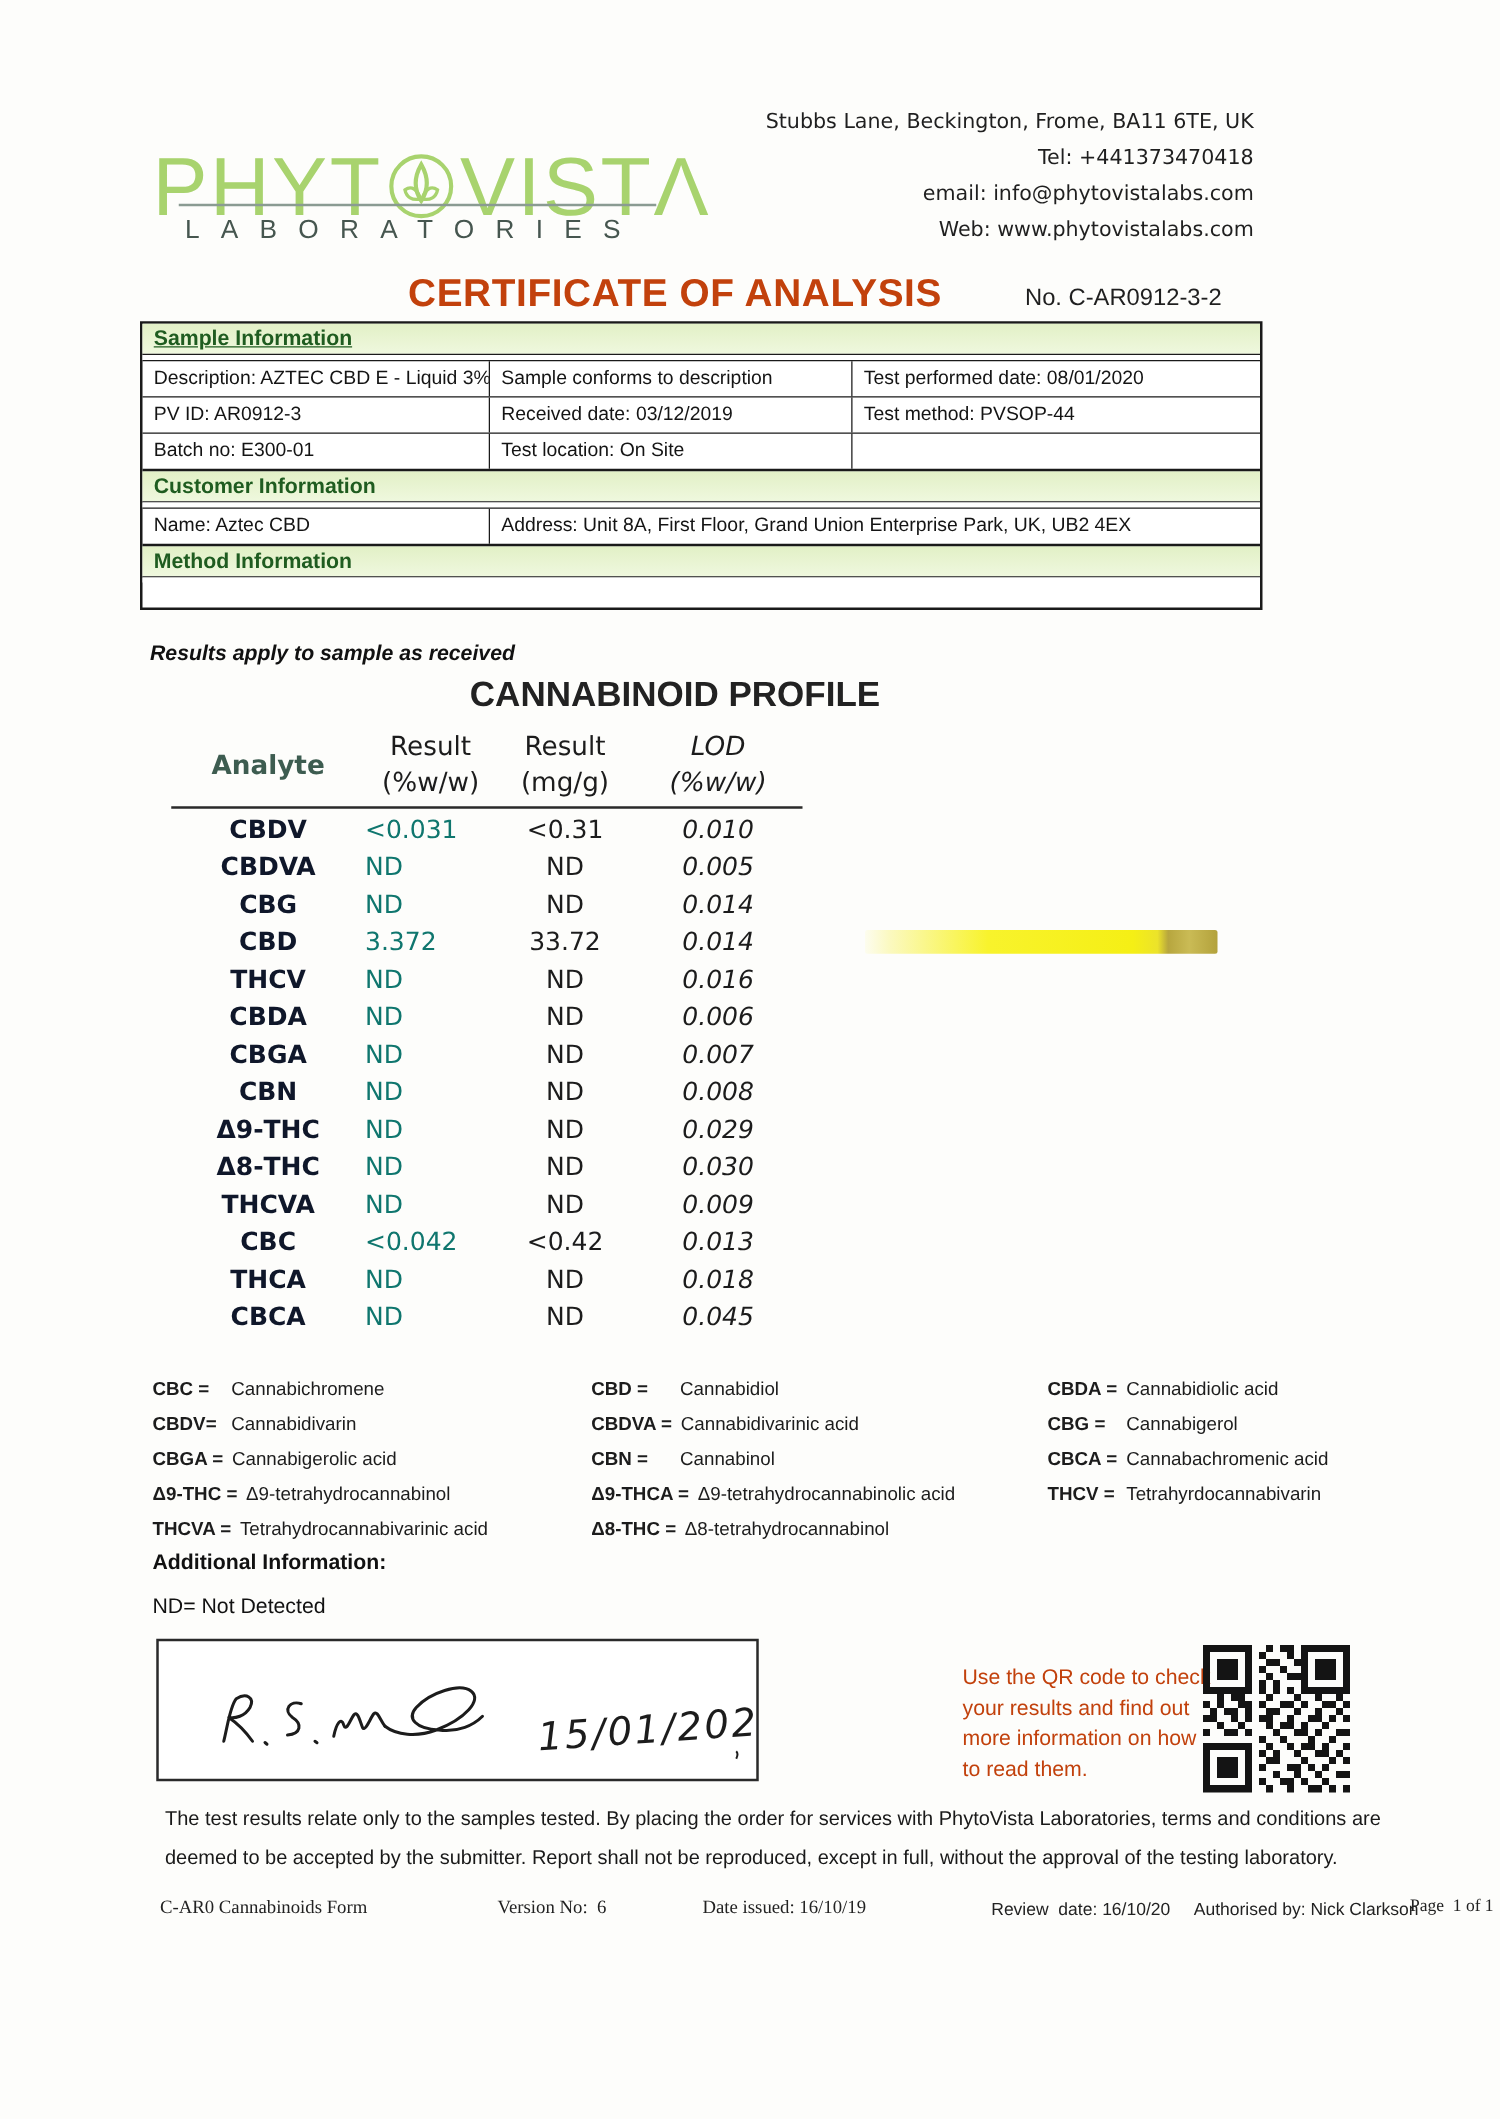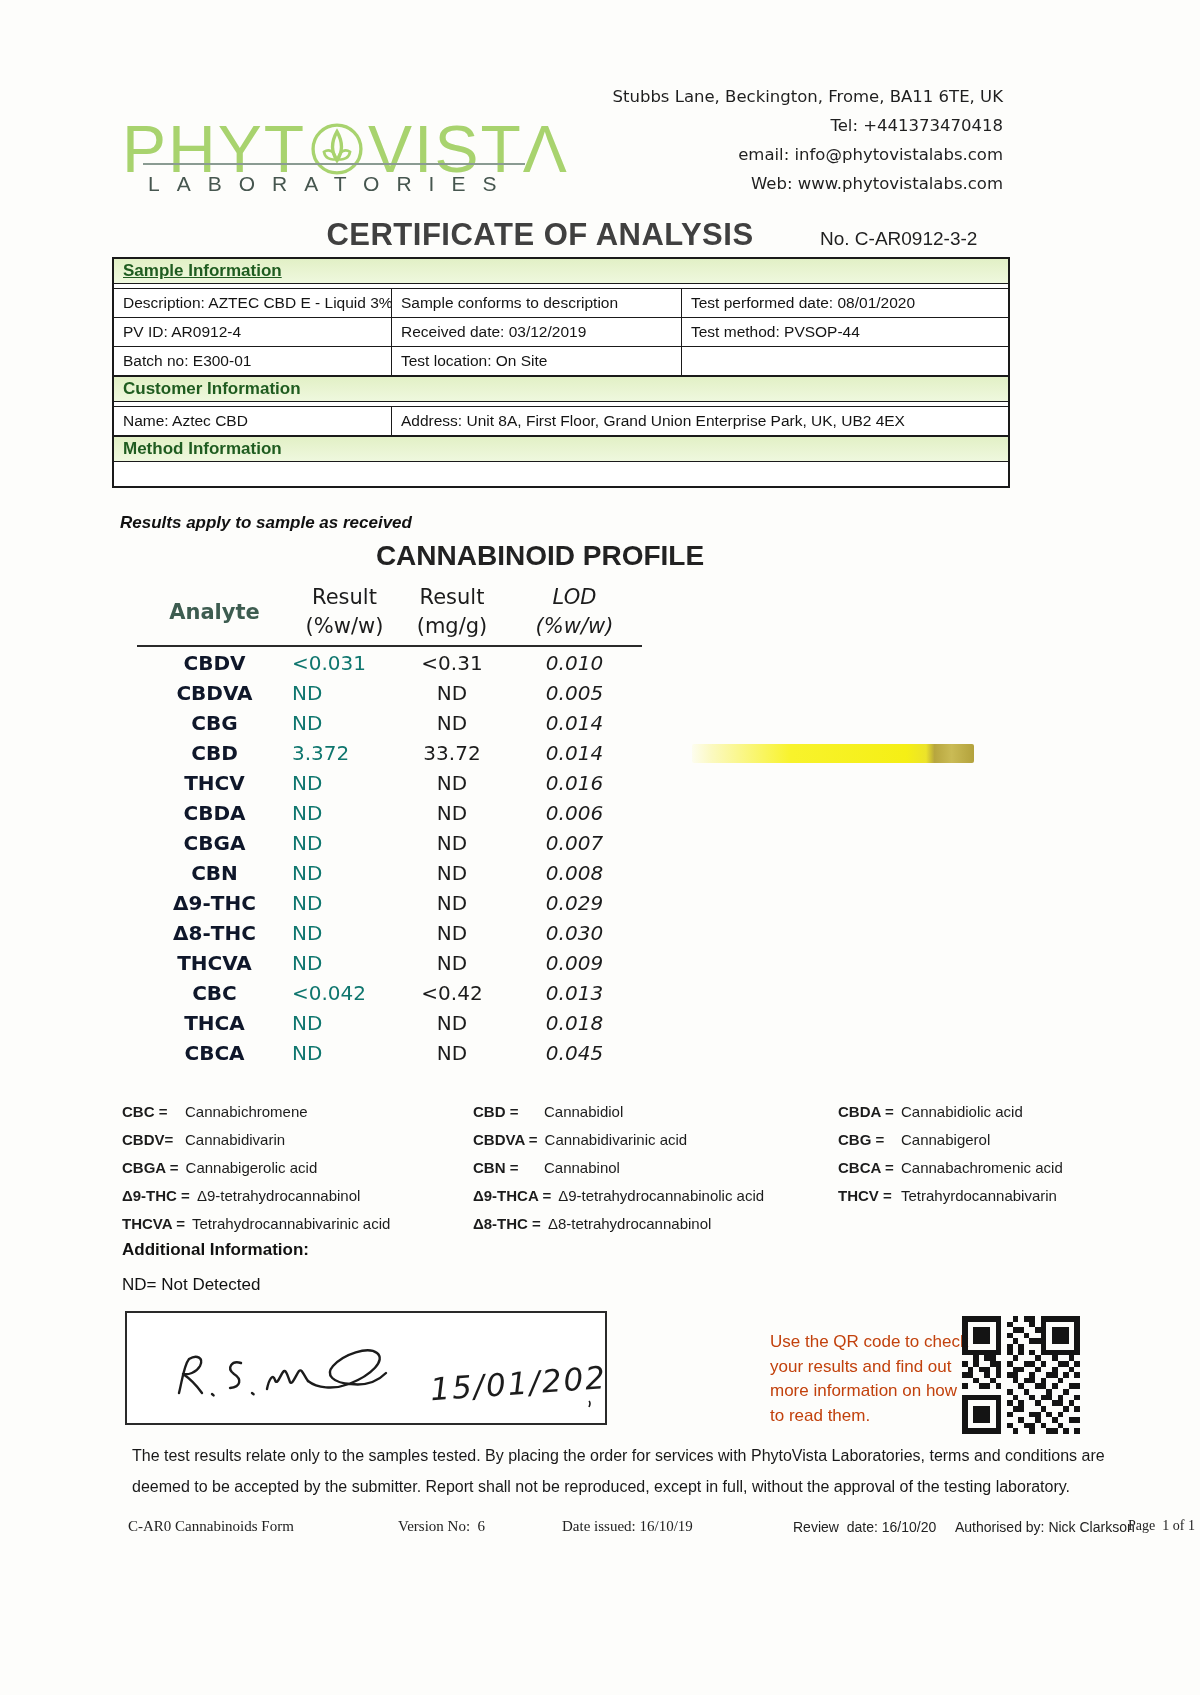--- a/index.html
+++ b/index.html
@@ -11,21 +11,21 @@
   .abs { position:absolute; }
 
   
   .brand { font-size:66px; letter-spacing:2px; color:#a8d36e; white-space:nowrap; line-height:66px;margin-top:36px; }
   .brand .licon { display:inline-block; vertical-align:-6px; margin:0 2px; }
   .brand-rule { height:2px; background:#8a9b92; }
   .brand-sub { font-size:21px; letter-spacing:17px; color:#46564f; white-space:nowrap; }
   .contact { text-align:right; font-family:"DejaVu Sans", sans-serif; font-size:16.5px; line-height:29px; color:#1f1f1f; }
 
   
-  .coa-title { font-size:31px; font-weight:bold; color:#404040; text-align:center; letter-spacing:0.5px; }
+  .coa-title { font-size:31px; font-weight:bold; color:#c2410c; text-align:center; letter-spacing:0.5px; }
   .coa-no { font-size:19px; color:#1f1f1f; }
 
   
   .infobox { border:2px solid #1a1a1a; background:#fff; }
   .band {
     height:24px; line-height:24px; padding-left:9px;
     background:linear-gradient(180deg,#e2f0c6,#eff8de);
     border-top:1.5px solid #1a1a1a; border-bottom:1.5px solid #1a1a1a;
     font-weight:bold; font-size:17px; color:#1f5c20;
   }
@@ -108,21 +108,21 @@
 
   <div class="abs infobox" style="left:112px; top:257px; width:894px;">
     <div class="band"><span class="u">Sample Information</span></div>
     <div class="gap"></div>
     <div class="irow">
       <div class="cell c1">Description: AZTEC CBD E - Liquid 3%</div>
       <div class="cell c2">Sample conforms to description</div>
       <div class="cell c3">Test performed date: 08/01/2020</div>
     </div>
     <div class="irow" style="border-top:none;">
-      <div class="cell c1">PV ID: AR0912-4</div>
+      <div class="cell c1">PV ID: AR0912-3</div>
       <div class="cell c2">Received date: 03/12/2019</div>
       <div class="cell c3">Test method: PVSOP-44</div>
     </div>
     <div class="irow" style="border-top:none;">
       <div class="cell c1">Batch no: E300-01</div>
       <div class="cell c2">Test location: On Site</div>
       <div class="cell c3"></div>
     </div>
     <div class="band">Customer Information</div>
     <div class="gap"></div>

